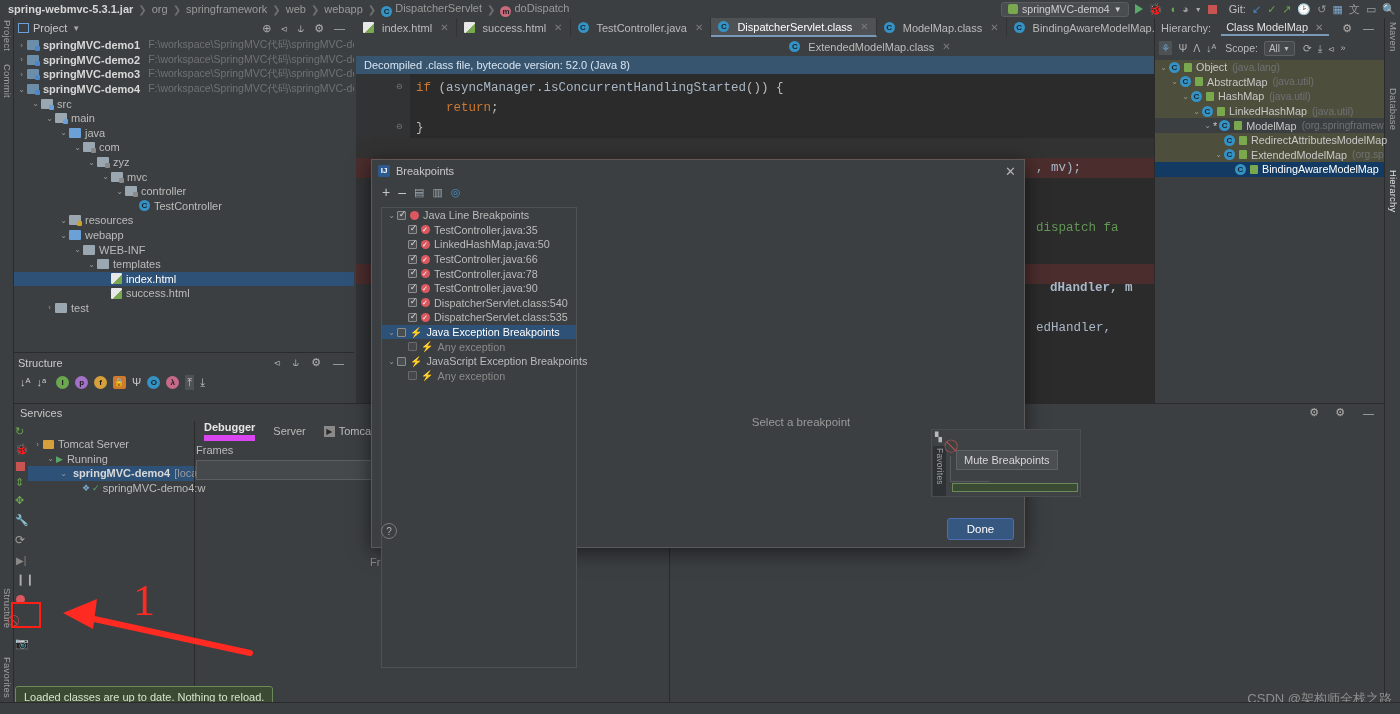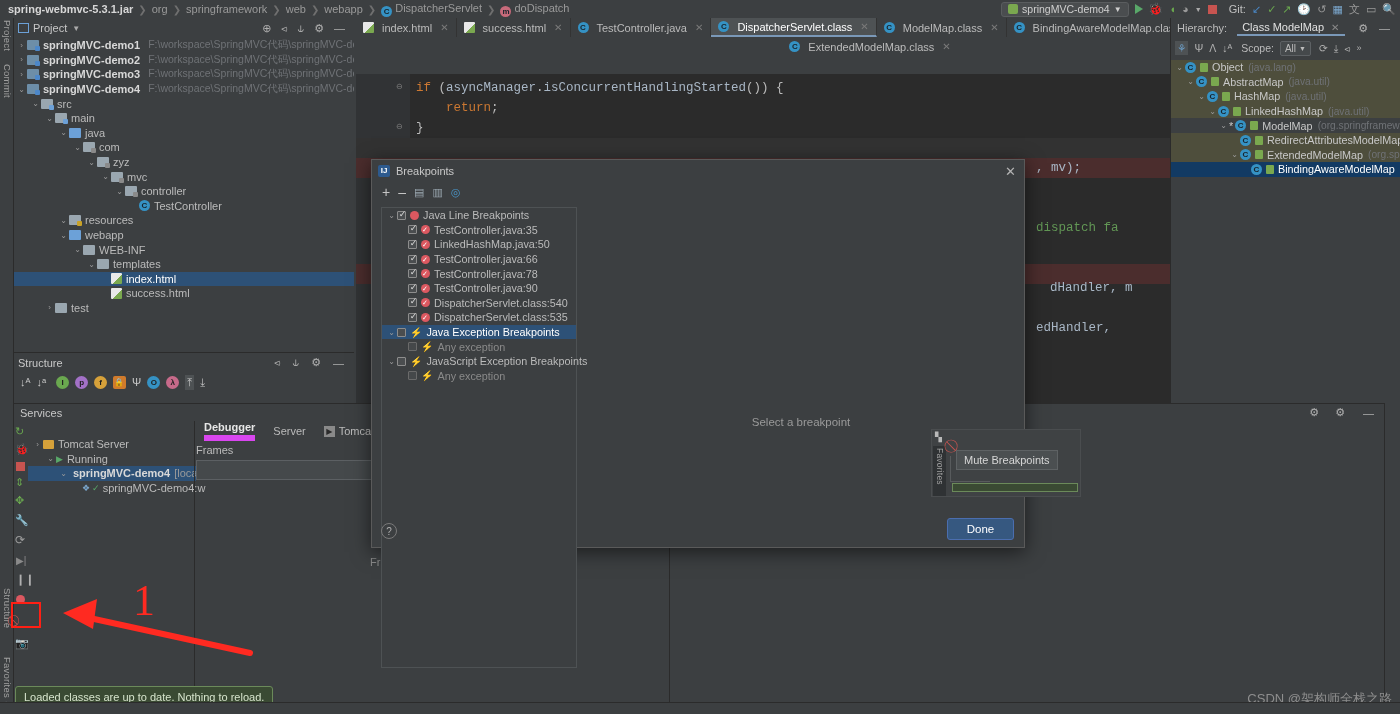--- a/index.html
+++ b/index.html
@@ -173,21 +173,21 @@
 
   
   .tip { position:absolute; background:#4b4f51; border:1px solid #5e6264;
          color:#d6d6d6; font-size:11px; padding:3px 7px; }
   .toast { position:absolute; background:#3a4a33; border:1px solid #6b8a5a;
            color:#d6e4cc; font-size:11px; padding:4px 8px; border-radius:3px; }
   .toast::after{content:'';position:absolute;left:50%;bottom:-7px;margin-left:-6px;
      border-left:6px solid transparent;border-right:6px solid transparent;border-top:7px solid #6b8a5a;}
 
   
-  .hier { right:0; top:18px; width:230px; height:385px; background:#3c3f41;
+  .hier { right:16px; top:18px; width:230px; height:385px; background:#3c3f41;
           border-left:1px solid #2b2b2b; }
   .hier-head { height:20px; display:flex; align-items:center; padding:0 6px; font-size:11px;}
   .hier-tab { border-bottom:2px solid #7a98b8; padding:1px 5px; color:#e0e0e0;}
   .hier-tb { height:20px; display:flex; align-items:center; gap:6px; padding:0 4px; font-size:10.5px;}
   .scopebox { display:flex;align-items:center;gap:3px;border:1px solid #5d6164;
               border-radius:2px;padding:0 4px;height:15px;background:#45494b;font-size:10px;}
   .hnode { height:14.6px; display:flex; align-items:center; font-size:10.8px;
            white-space:nowrap; color:#c8c8c8; }
   .hnode.alt { background:#4e4e3c; }
   .hnode.sel { background:#123a63; color:#ffffff; }
@@ -501,20 +501,27 @@
       </div>
     </div>
   <div class="abs tabbar2" id="tabbar2-host">
       <div class="tab" style="border-right: none;">
         <span class="cclass">C</span>
         <span>ExtendedModelMap.class</span>
         <span class="x">✕</span>
       </div>
     </div>
 
+  <div class="abs decomp">
+    <span>Decompiled .class file, bytecode version: 52.0 (Java 8)</span>
+    <span>
+      <a href="#">Download Sources</a>
+      <a href="#">Choose Sources...</a>
+    </span>
+  </div>
 
   <div class="abs editor">
     <div class="gutter"></div>
     <div class="rowhl" style="top:64px"></div>
     <div class="rowred" style="top:84px"></div>
     <div class="rowred" style="top:190px"></div>
     <div id="gutter-host">
         <div class="lnum" style="top: 7px;">536</div>
         <div class="lnum" style="top: 27px;">537</div>
         <div class="lnum" style="top: 47px;">538</div>
@@ -530,21 +537,21 @@
         <div class="lnum" style="top: 247px;">548</div>
         <div class="lnum" style="top: 267px;">549</div>
         <div class="lnum" style="top: 287px;">550</div>
       </div>
     <div id="code-host">
         <div class="codeline" style="top: 7px;"><span class="kw">if</span> (<span class="ident">asyncManager</span>.<span class="ident">isConcurrentHandlingStarted</span>()) {</div>
         <div class="codeline" style="top: 27px;">    <span class="kw">return</span>;</div>
         <div class="codeline" style="top: 47px;">}</div>
         <div class="codeline" style="top: 87px; left: 680px;"><span class="ident">, mv);</span></div>
         <div class="codeline" style="top: 147px; left: 680px;"><span class="cm">dispatch fa</span></div>
-        <div class="codeline" style="top: 207px; left: 694px;"><span class="ident">dHandler, m</span></div>
+        <div class="codeline" style="top: 207px; left: 694px; font-weight: bold;"><span class="ident">dHandler, m</span></div>
         <div class="codeline" style="top: 247px; left: 680px;"><span class="ident">edHandler,</span></div>
       </div>
     <span class="readermode">Reader Mode</span>
 
     <span class="abs" style="left:40px;top:8px;color:#808080;font-size:8px">⊖</span>
     <span class="abs" style="left:40px;top:48px;color:#808080;font-size:8px">⊖</span>
     <span class="abs" style="left:40px;top:126px;color:#808080;font-size:8px">⊖</span>
     <div class="minimap" id="minimap-host">
         <div class="mmline" style="top: 2px; left: 11.3588px; width: 16.175px; background: rgb(122, 154, 106);"></div>
         <div class="mmline" style="top: 4.2px; left: 12.4106px; width: 23.9929px; background: rgb(184, 138, 74);"></div>

